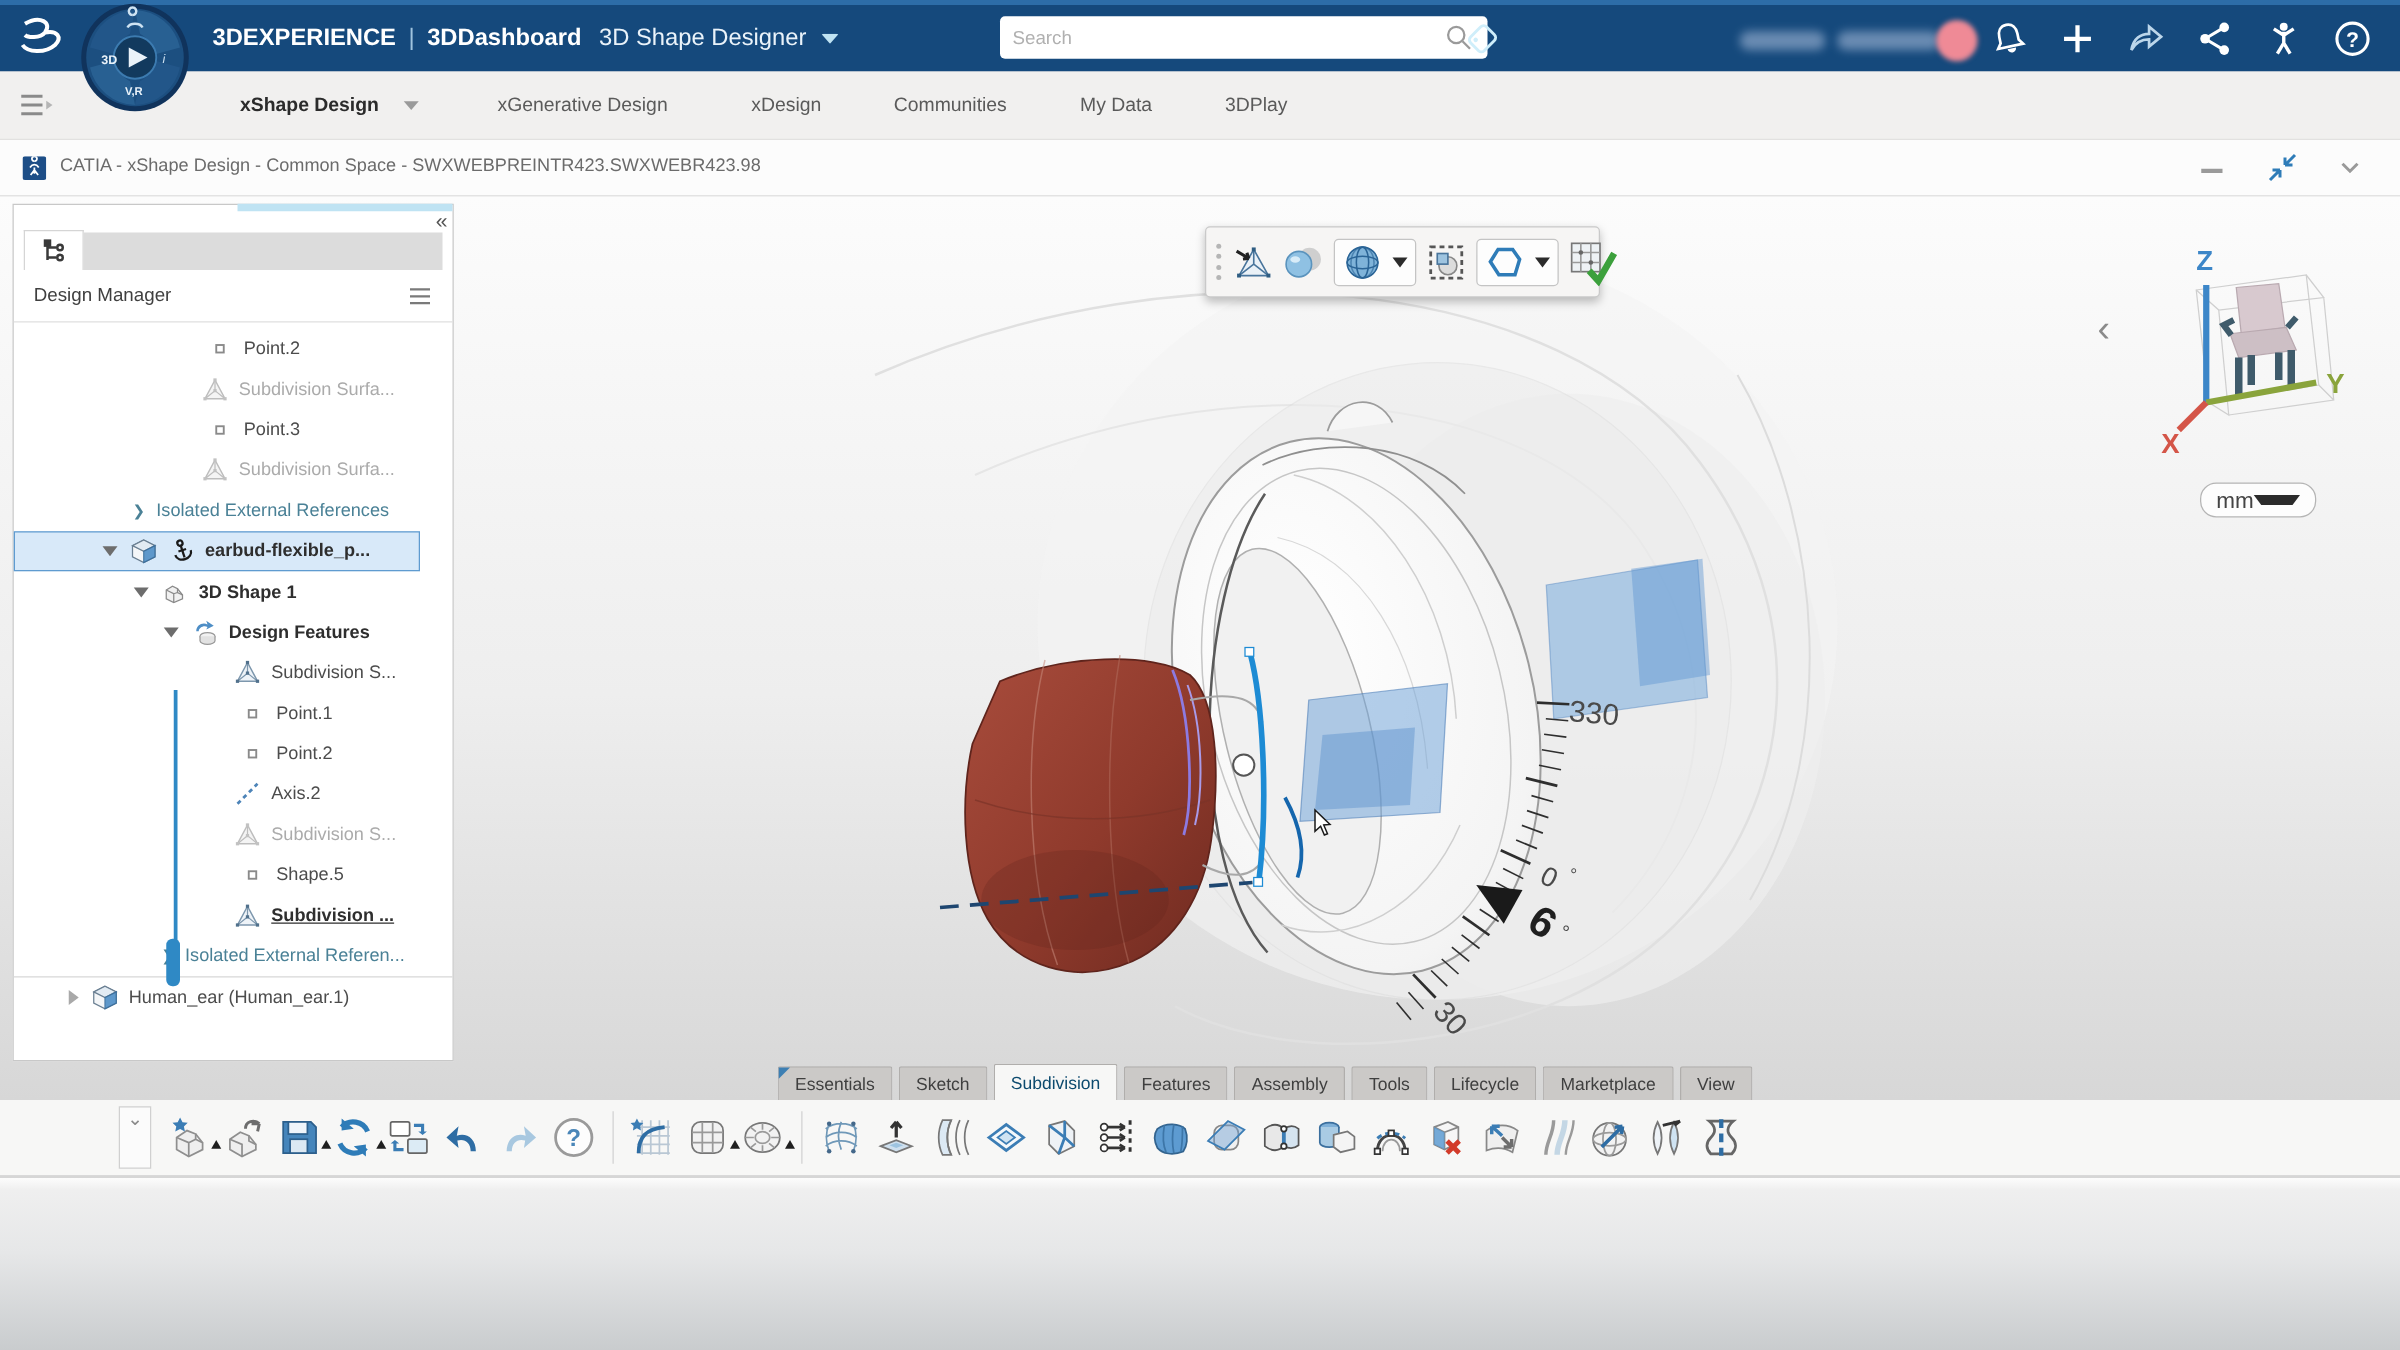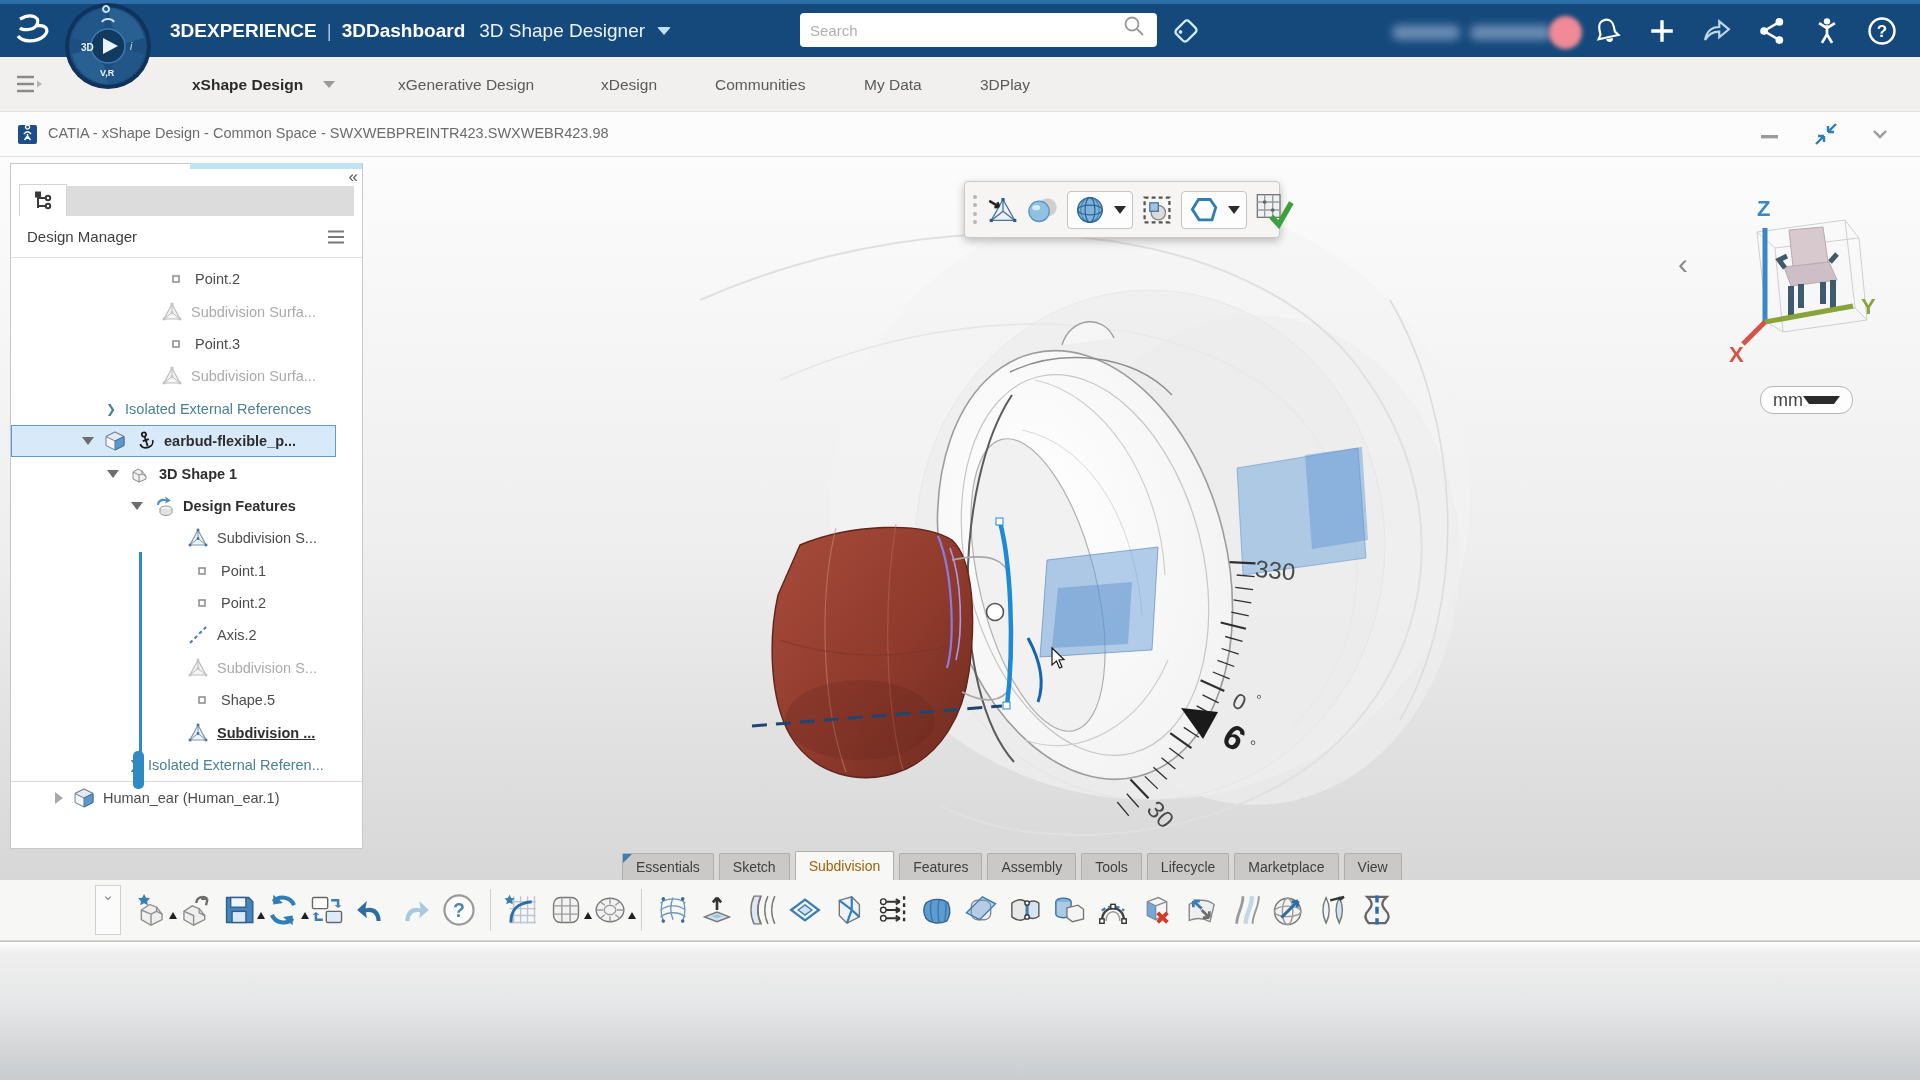--- a/index.html
+++ b/index.html
@@ -7,21 +7,21 @@
 svg{display:block}
 
 .topbar{position:absolute;left:0;top:0;width:1920px;height:57px;background:#15497C;border-top:4px solid #2d6da8;z-index:5}
 .logo3ds{position:absolute;left:10px;top:6px;width:54px;height:42px}
 .compass{position:absolute;left:64px;top:2px;width:88px;height:88px;z-index:7}
 .brand{position:absolute;left:170px;top:0;height:53px;display:flex;align-items:center;color:#fff;font-size:19px;white-space:nowrap}
 .brand .bold{font-weight:bold}
 .brand .sep{margin:0 10px;color:#9fc3de;font-weight:300}
 .brand .ctx{margin-left:14px;font-weight:400;color:#eaf3fa}
 .chevdn{width:0;height:0;border-left:7px solid transparent;border-right:7px solid transparent;border-top:8px solid #bfe3f3;margin-left:12px;border-radius:2px}
-.search{position:absolute;left:800px;top:9px;width:357px;height:34px;background:#fff;border-radius:4px;display:flex;padding:0 10px}
+.search{position:absolute;left:800px;top:9px;width:390px;height:34px;background:#fff;border-radius:4px;display:flex;align-items:center;padding:0 10px}
 .search input{flex:1;border:none;outline:none;font-size:15px;color:#444;font-family:"Liberation Sans",sans-serif}
 .search input::placeholder{color:#b0b0b0}
 .topicons{position:absolute;right:0;top:4px;height:46px;display:flex;align-items:center}
 .tico{width:34px;height:34px;margin-right:21px;cursor:pointer}
 .tagico{position:absolute;left:1168px;top:9px;width:36px;height:36px}
 .ublur{position:absolute;top:21px;height:15px;border-radius:7px;background:#7f9cc0;filter:blur(4px);opacity:.8}
 .avatar{position:absolute;left:1549px;top:12px;width:33px;height:33px;border-radius:50%;background:#ef8a96;filter:blur(2px)}
 
 .apptabs{position:absolute;left:0;top:57px;width:1920px;height:55px;background:#f1f0ef;z-index:4;border-bottom:1px solid #e2e1e0}
 .burger{position:absolute;left:14px;top:14px;width:30px;height:26px;cursor:pointer}
@@ -73,21 +73,21 @@
 .tlabel.m{color:#ababab}
 .tlabel.u{text-decoration:underline}
 .lnkchev{color:#4a8196;font-size:12px;margin-right:9px}
 .lnk{color:#4a8196}
 .plane{width:40px;height:26px;margin-right:8px}
 .vline{position:absolute;left:128px;top:388px;width:3px;height:233px;background:#2f89c5}
 .vhandle{position:absolute;left:122px;top:587px;width:11px;height:38px;border-radius:5px;background:#2f89c5;cursor:grab}
 
 .rtabs{position:absolute;left:622px;bottom:0;display:flex;gap:5px;align-items:flex-end;z-index:3}
 .rtab{position:relative;height:27px;display:flex;align-items:center;padding:0 13px;font-size:14px;color:#3f3f3f;background:#cbc9c7;border:1px solid #b0aeac;border-bottom:none;border-radius:2px 2px 0 0;cursor:pointer}
-.rtab.on{background:#f7f7f6;color:#a16207;height:29px}
+.rtab.on{background:#f7f7f6;color:#0c4a6e;height:29px}
 .rfold{position:absolute;left:0;top:0;width:0;height:0;border-top:9px solid #3d7fb3;border-right:9px solid transparent}
 
 .btoolbar{position:absolute;left:0;top:880px;width:1920px;height:61px;background:#f7f7f6;border-bottom:1px solid #d9d9d9;display:flex;align-items:center;padding-left:95px;z-index:2}
 .tb-collapse{width:26px;height:50px;border:1px solid #d0d0d0;background:#fbfbfb;display:flex;align-items:flex-start;justify-content:center;color:#8a8a8a;font-size:15px;cursor:pointer;margin-right:8px}
 .tbico{width:44px;height:46px;display:flex;align-items:center;justify-content:center;cursor:pointer;position:relative;flex:none}
 .tbico .caret{position:absolute;right:-4px;bottom:14px;width:0;height:0;border-left:4px solid transparent;border-right:4px solid transparent;border-bottom:7px solid #1f1f1f}
 .vsep{width:1px;height:42px;background:#d2d2d2;margin:0 9px;flex:none}
 
 .bband{position:absolute;left:0;top:941px;width:1920px;height:139px;background:linear-gradient(180deg,#fdfdfd 0,#efefef 10px,#e6e7e8 60px,#c9ccce 100%);border-top:1px solid #c2c2c2}
 </style>

